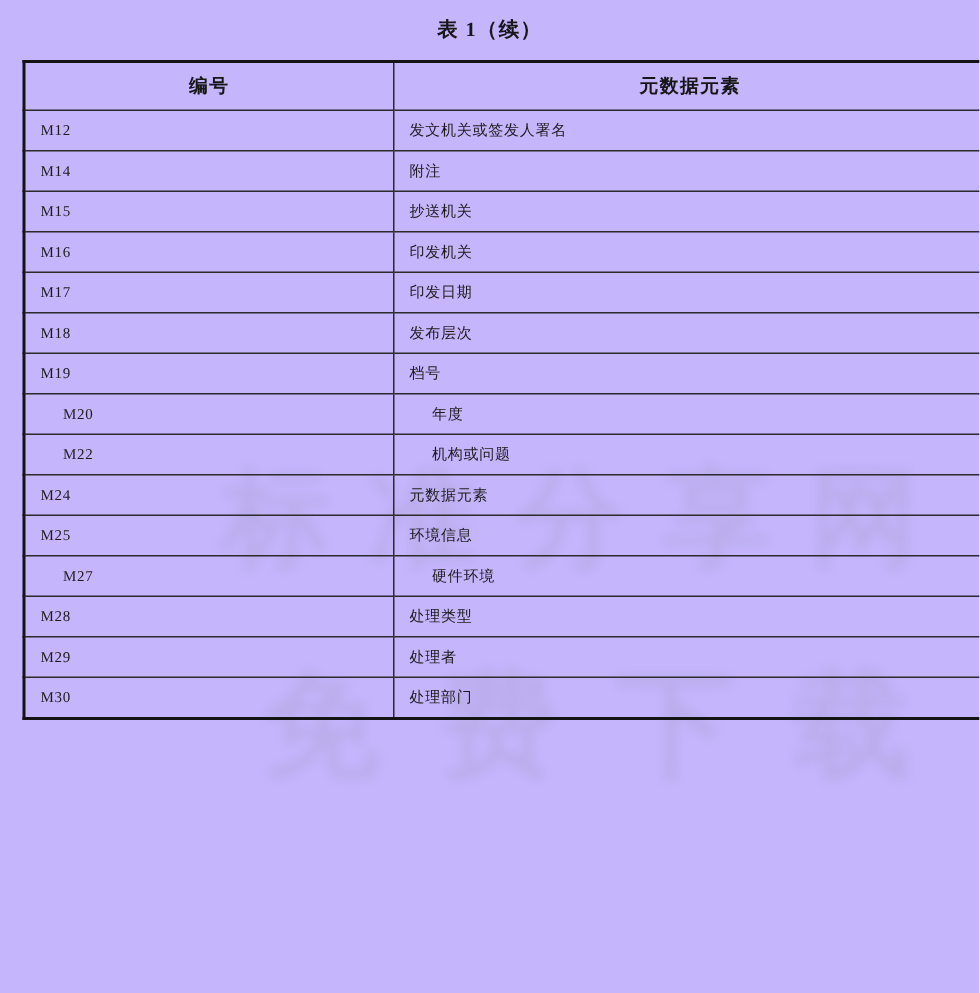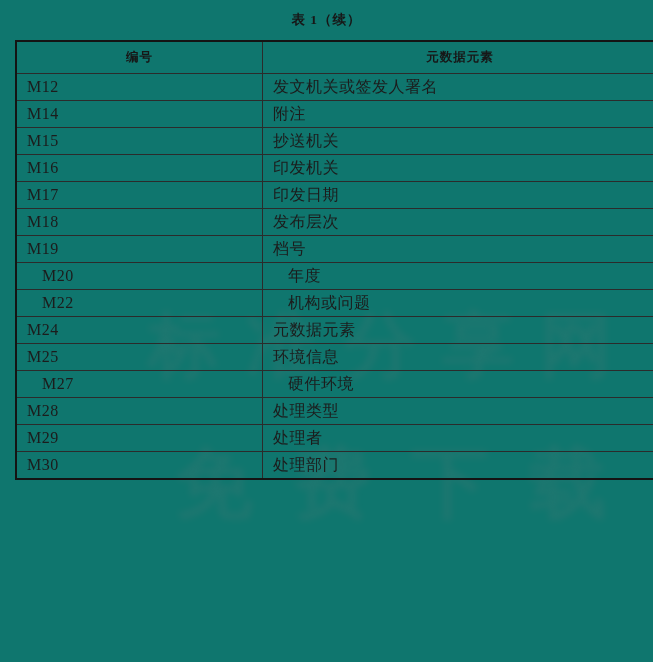--- a/index.html
+++ b/index.html
@@ -4,21 +4,21 @@
 <style>
   html, body {
     margin: 0;
     padding: 0;
     background: #ffffff;
   }
   .page {
     position: relative;
     width: 653px;
     height: 662px;
-    background: #0f766e;
+    background: #c4b5fd;
     overflow: hidden;
     font-family: "Liberation Serif", "DejaVu Serif", serif;
     color: #1c1c1c;
   }
   .caption {
     position: absolute;
     top: 11px;
     left: 0;
     width: 100%;
     text-align: center;
@@ -60,21 +60,21 @@
     height: 29px;
     font-size: 12.5px;
     font-weight: bold;
     text-align: center;
     letter-spacing: 1px;
     color: #171717;
     background: transparent;
   }
   td {
     height: 26px;
-    font-size: 16px;
+    font-size: 10px;
     padding: 0 0 0 10px;
     vertical-align: middle;
     letter-spacing: 0.5px;
     color: #1c1c1c;
     background: transparent;
     overflow: hidden;
     white-space: nowrap;
   }
   td.indent {
     padding-left: 25px;

